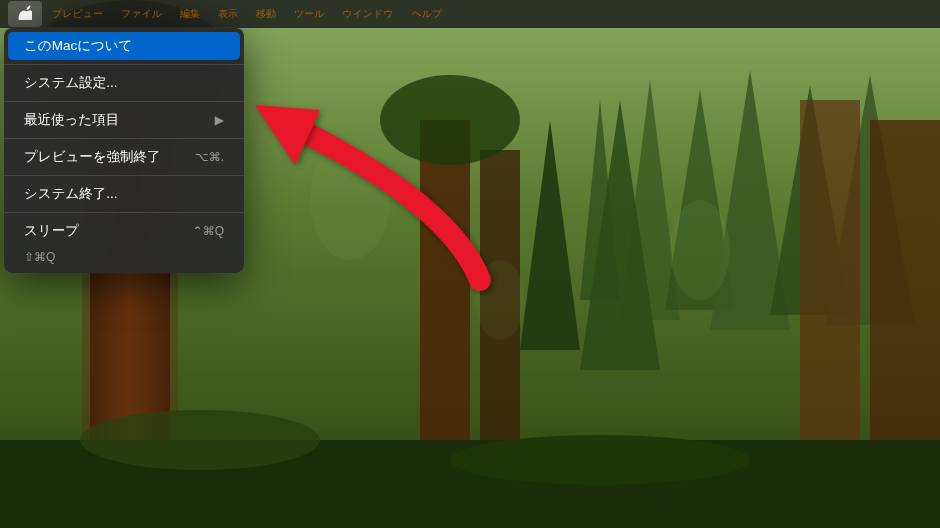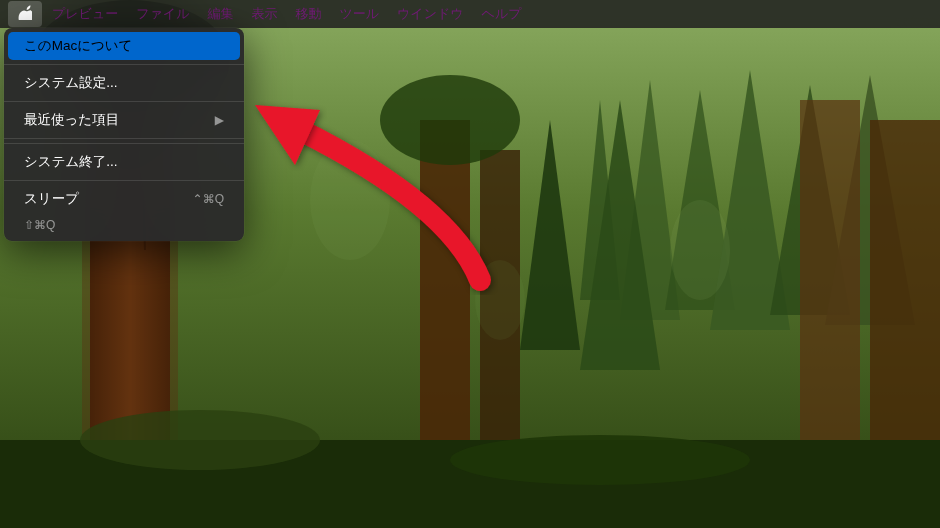--- a/index.html
+++ b/index.html
@@ -40,22 +40,22 @@
       background: rgba(30, 30, 30, 0.85);
       backdrop-filter: blur(20px);
       display: flex;
       align-items: center;
       padding: 0 8px;
       gap: 2px;
       z-index: 100;
     }
 
     .menubar-item {
-      color: #701a75;
-      font-size: 13px;
+      color: #a16207;
+      font-size: 10px;
       padding: 3px 8px;
       border-radius: 4px;
       cursor: pointer;
       white-space: nowrap;
     }
 
     .menubar-apple {
       font-size: 16px;
       padding: 3px 10px;
       color: #ffffff;
@@ -86,21 +86,21 @@
       justify-content: space-between;
       padding: 5px 16px;
       font-size: 13.5px;
       cursor: pointer;
       border-radius: 5px;
       margin: 0 4px;
     }
 
     .menu-item.highlighted {
       background: #0066cc;
-      color: #000000;
+      color: #ffffff;
       border-radius: 5px;
     }
 
     .menu-item .shortcut {
       color: rgba(255,255,255,0.5);
       font-size: 12px;
     }
 
     .menu-separator {
       height: 1px;
@@ -216,20 +216,24 @@
 
   <div class="menu-separator"></div>
 
   <div class="menu-item">
     <span>最近使った項目</span>
     <span class="shortcut">▶</span>
   </div>
 
   <div class="menu-separator"></div>
 
+  <div class="menu-item">
+    <span>プレビューを強制終了</span>
+    <span class="shortcut">⌥⌘.</span>
+  </div>
 
   <div class="menu-separator"></div>
 
   <div class="menu-item">
     <span>システム終了...</span>
   </div>
 
   <div class="menu-separator"></div>
 
   <div class="menu-item">

